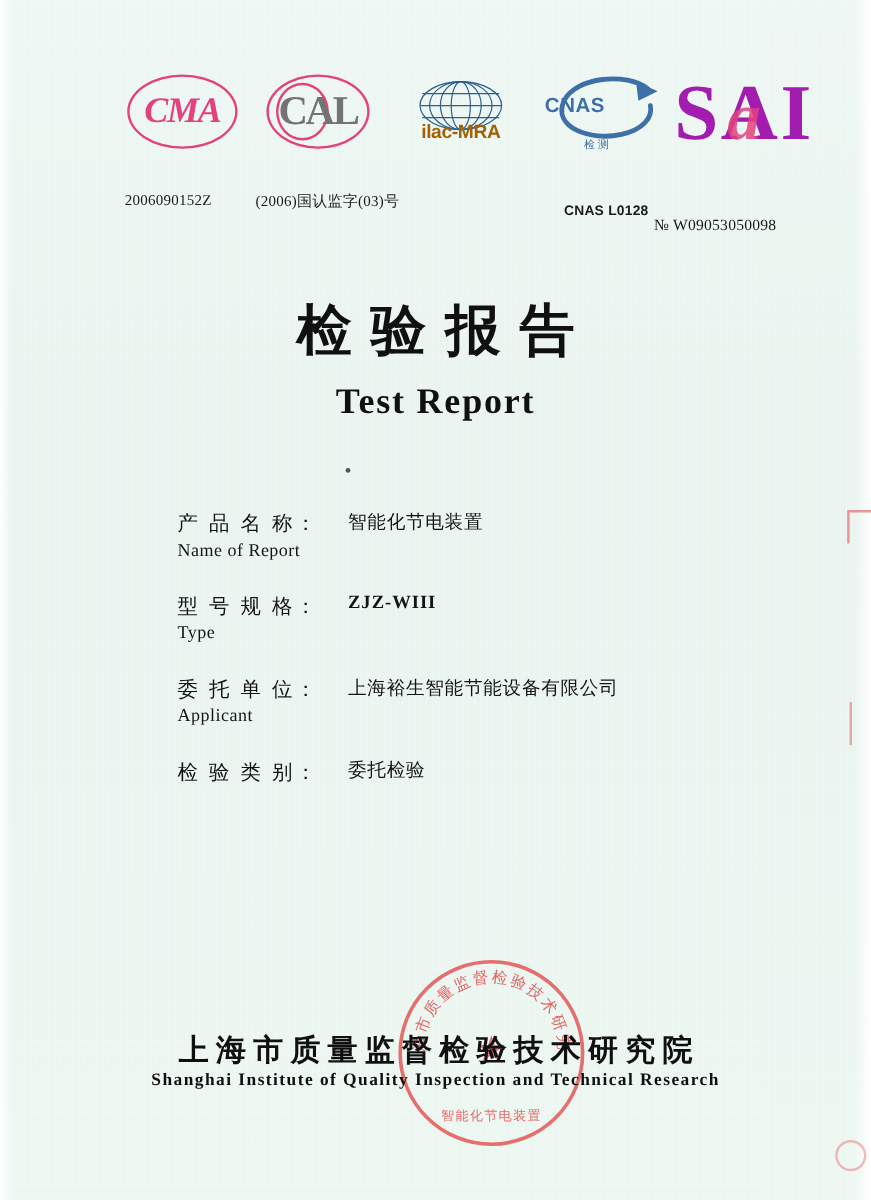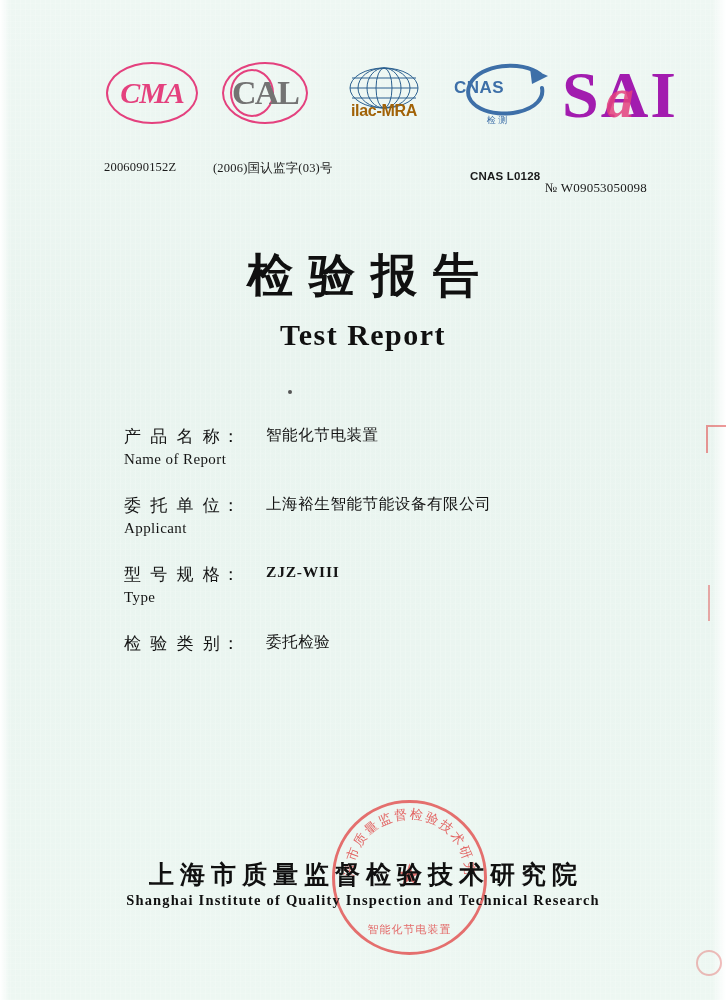--- a/index.html
+++ b/index.html
@@ -208,20 +208,21 @@
   
   .fields {
     position: absolute;
     left: 124px;
     top: 425px;
     width: 520px;
   }
   .field {
     position: relative;
     margin-bottom: 26px;
+    margin-left: 24px;
   }
   .f-cn {
     font-family: "Liberation Serif", serif;
     font-size: 17px;
     color: #141414;
     letter-spacing: 2.5px;
     display: inline-block;
     width: 132px;
     vertical-align: top;
   }
@@ -401,27 +402,27 @@
 <div class="dot"></div>
 
 <div class="fields">
 
   <div class="field">
     <span class="f-cn">产 品 名 称：</span><span class="f-val">智能化节电装置</span>
     <div class="f-en">Name of Report</div>
   </div>
 
   <div class="field">
+    <span class="f-cn">型 号 规 格：</span><span class="f-val bold">ZJZ-WIII</span>
+    <div class="f-en">Type</div>
+  </div>
+
+  <div class="field">
     <span class="f-cn">委 托 单 位：</span><span class="f-val">上海裕生智能节能设备有限公司</span>
     <div class="f-en">Applicant</div>
-  </div>
-
-  <div class="field">
-    <span class="f-cn">型 号 规 格：</span><span class="f-val bold">ZJZ-WIII</span>
-    <div class="f-en">Type</div>
   </div>
 
   <div class="field">
     <span class="f-cn">检 验 类 别：</span><span class="f-val">委托检验</span>
   </div>
 
 </div>
 
 <div class="seal">
   <div class="outer"></div>

